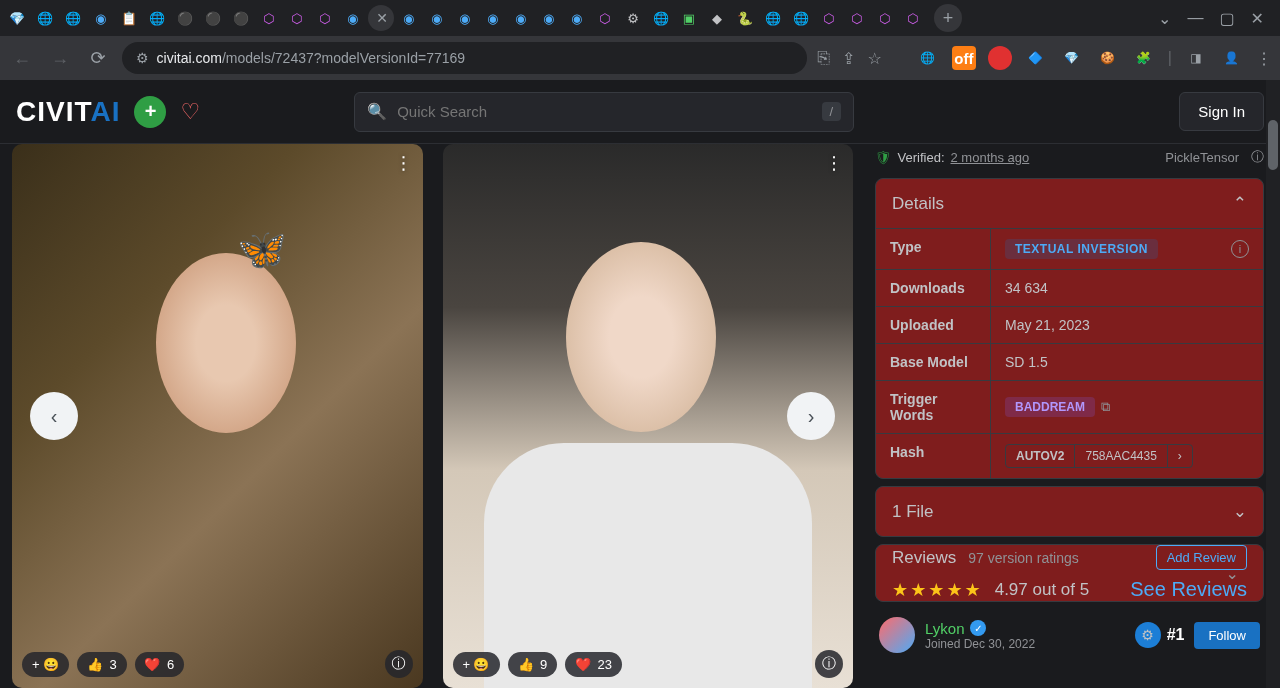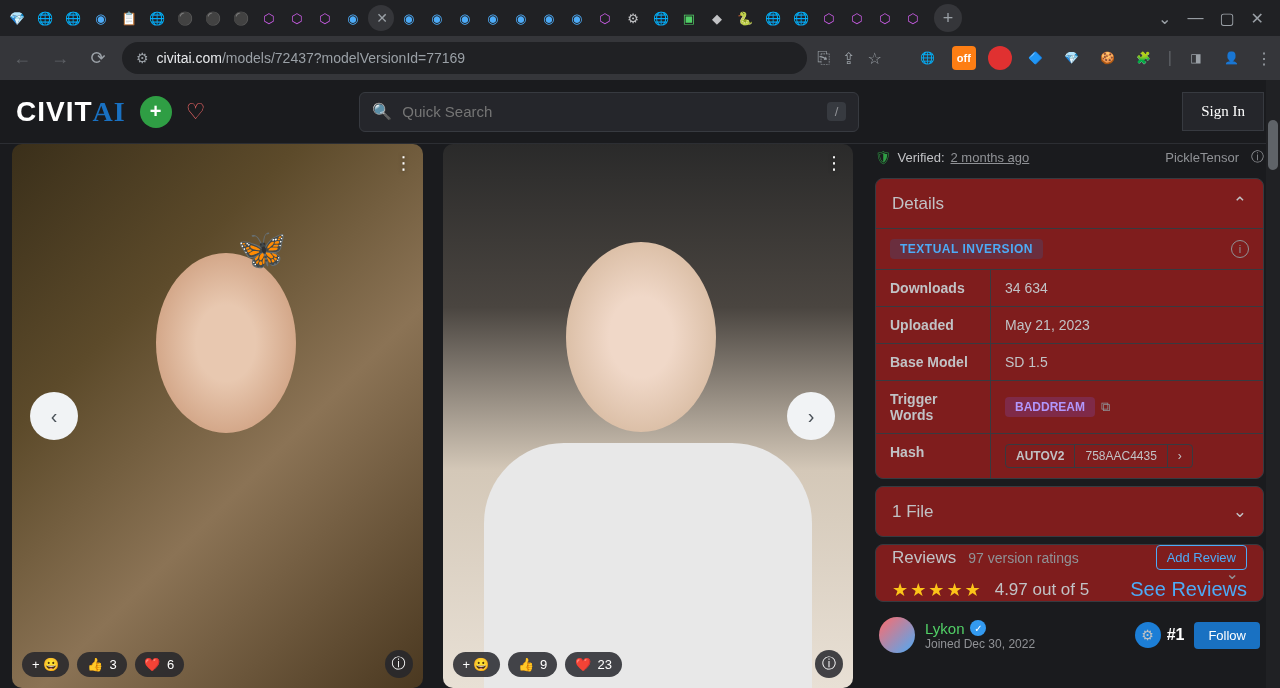--- a/index.html
+++ b/index.html
@@ -17,27 +17,27 @@
 .nav-btn { color: #9aa0a6; font-size: 18px; width: 28px; text-align: center; }
 .nav-btn.disabled { opacity: 0.4; }
 .url-bar { flex: 1; background: #202124; border-radius: 20px; height: 32px; display: flex; align-items: center; padding: 0 14px; color: #9aa0a6; font-size: 14px; gap: 8px; }
 .url-text .domain { color: #e8eaed; }
 .bar-icons { display: flex; gap: 12px; align-items: center; color: #9aa0a6; font-size: 16px; }
 .ext-icon { width: 24px; height: 24px; border-radius: 4px; display: flex; align-items: center; justify-content: center; font-size: 12px; }
 
 
 .site-header { background: #1a1b1e; height: 64px; display: flex; align-items: center; padding: 0 16px; gap: 14px; border-bottom: 1px solid #2c2e33; }
 .logo { font-weight: 900; font-size: 28px; letter-spacing: 1px; color: #fff; }
-.logo .ai { color: #1971c2; font-family: Liberation Serif, serif; }
+.logo .ai { color: #1971c2; }
 .plus-circle { width: 32px; height: 32px; border-radius: 50%; background: #2f9e44; color: #fff; display: flex; align-items: center; justify-content: center; font-size: 20px; font-weight: bold; }
 .heart-btn { color: #ff6b6b; font-size: 22px; }
 .search-box { flex: 0 0 500px; margin-left: 140px; background: #25262b; border: 1px solid #373a40; border-radius: 6px; height: 40px; display: flex; align-items: center; padding: 0 12px; gap: 10px; }
 .search-box input { flex: 1; background: transparent; border: none; color: #c1c2c5; font-size: 15px; outline: none; }
 .search-kbd { background: #373a40; padding: 2px 8px; border-radius: 4px; font-size: 13px; color: #909296; }
-.signin-btn { margin-left: auto; background: #25262b; border: 1px solid #373a40; color: #fff; padding: 10px 18px; border-radius: 0; font-size: 15px; font-weight: 500; font-family: Liberation Serif, serif; }
+.signin-btn { margin-left: auto; background: #25262b; border: 1px solid #373a40; color: #fff; padding: 10px 18px; border-radius: 6px; font-size: 15px; font-weight: 500; }
 
 
 .content { display: flex; height: calc(688px - 36px - 44px - 64px); }
 .gallery { flex: 1; padding: 0 12px; display: flex; gap: 20px; position: relative; }
 .gallery-nav { position: absolute; top: 50%; transform: translateY(-50%); width: 48px; height: 48px; border-radius: 50%; background: #f1f3f5; color: #495057; display: flex; align-items: center; justify-content: center; font-size: 20px; z-index: 5; cursor: pointer; }
 .gallery-nav.prev { left: 30px; }
 .gallery-nav.next { right: 30px; }
 
 .img-card { position: relative; border-radius: 10px; overflow: hidden; flex: 1; }
 .img-card.left { background: linear-gradient(135deg, #3a2f1a 0%, #5c4a2a 30%, #8b7355 60%, #4a3820 100%); }
@@ -154,21 +154,21 @@
   <div class="url-bar">
     <span>⚙</span>
     <span class="url-text"><span class="domain">civitai.com</span><span>/models/72437?modelVersionId=77169</span></span>
   </div>
   <div class="bar-icons">
     <span>⎘</span>
     <span>⇪</span>
     <span>☆</span>
     <span style="width:10px"></span>
     <span class="ext-icon">🌐</span>
-    <span class="ext-icon" style="background:#fd7e14;color:#fff;font-size:11px;font-weight:bold">off</span>
+    <span class="ext-icon" style="background:#fd7e14;color:#fff;font-size:15px;font-weight:bold">off</span>
     <span class="ext-icon" style="background:#e03131;border-radius:50%"></span>
     <span class="ext-icon">🔷</span>
     <span class="ext-icon">💎</span>
     <span class="ext-icon">🍪</span>
     <span class="ext-icon">🧩</span>
     <span style="color:#5f6368">|</span>
     <span class="ext-icon">◨</span>
     <span class="ext-icon">👤</span>
     <span>⋮</span>
   </div>
@@ -230,20 +230,21 @@
           <span>ⓘ</span>
         </span>
     </div>
 
     <div class="panel">
       <div class="panel-header">
         <span>Details</span>
         <span>⌃</span>
       </div>
       <div class="detail-row">
+        <div class="label">Type</div>
         <div class="value">
             <span class="badge-ti">TEXTUAL INVERSION</span>
             <span class="info-i">i</span>
           </div>
       </div>
       <div class="detail-row">
         <div class="label">Downloads</div>
         <div class="value">34 634</div>
       </div>
       <div class="detail-row">

